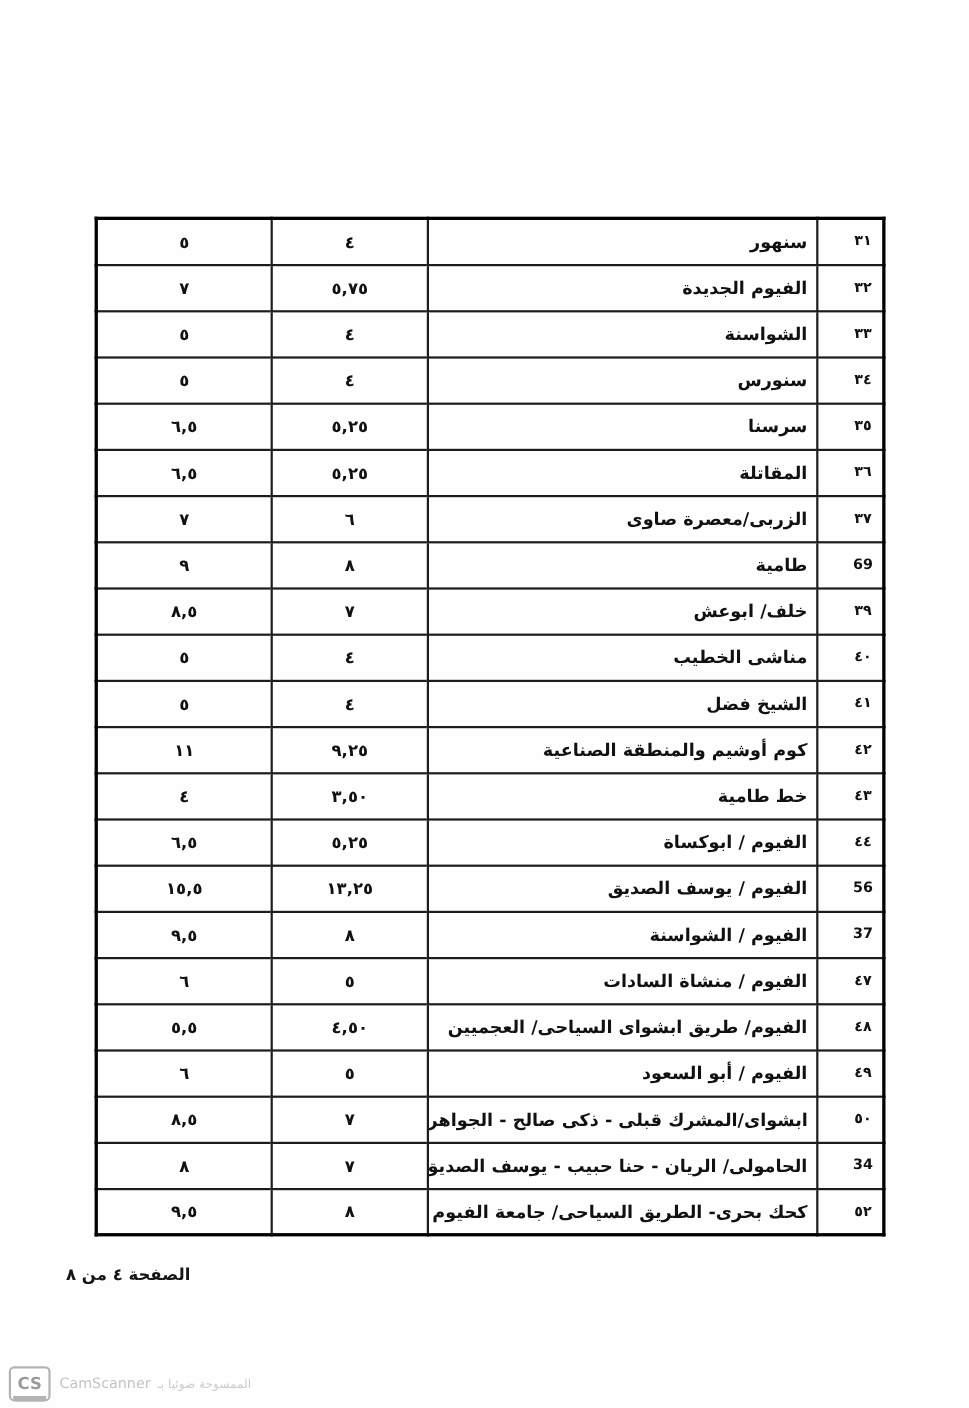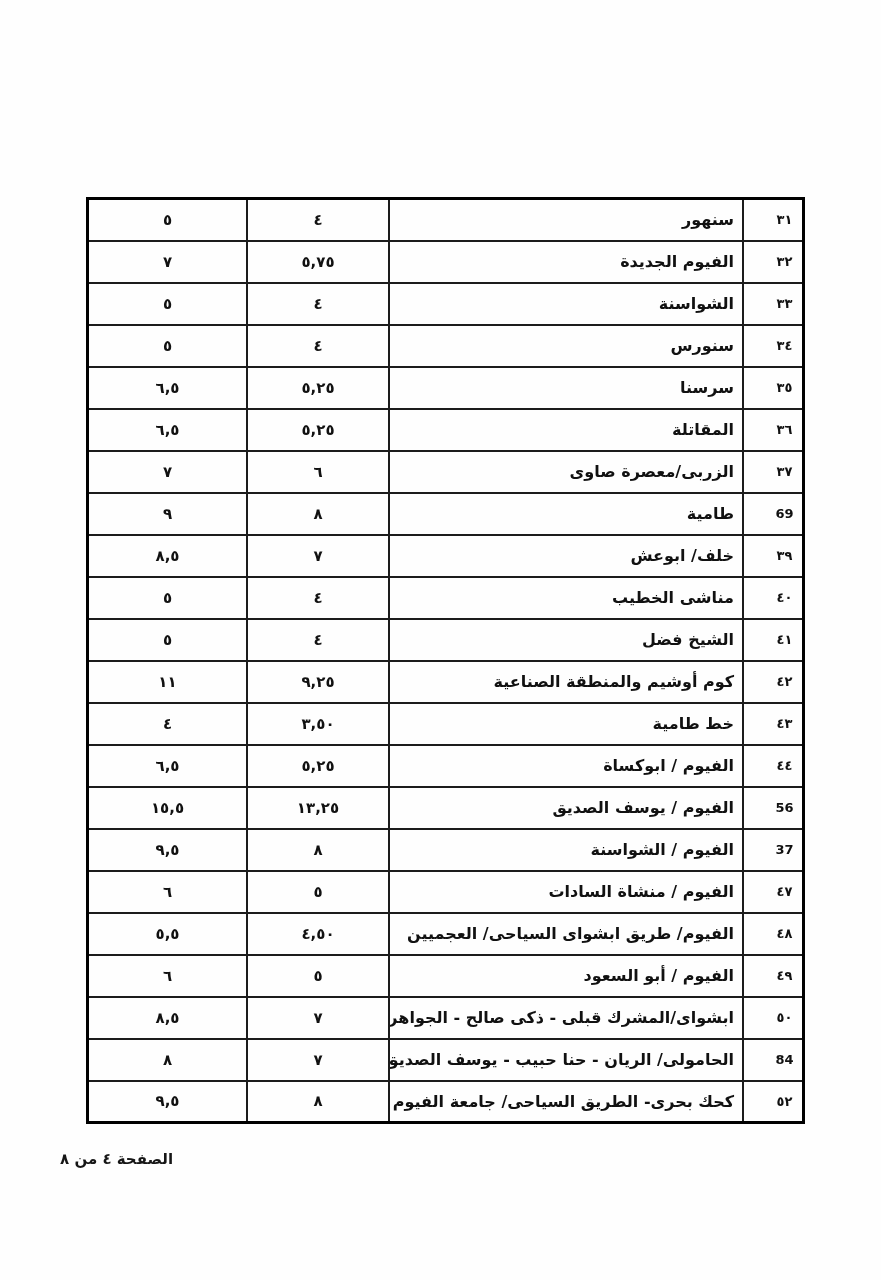--- a/index.html
+++ b/index.html
@@ -226,30 +226,37 @@
           <td class="fare1">٥</td>
           <td class="fare2">٦</td>
         </tr>
         <tr>
           <td class="no">٥٠</td>
           <td class="name">ابشواى/المشرك قبلى - ذكى صالح - الجواهرجى</td>
           <td class="fare1">٧</td>
           <td class="fare2">٨,٥</td>
         </tr>
         <tr>
-          <td class="no">84</td>
+          <td class="no">34</td>
           <td class="name">الحامولى/ الريان - حنا حبيب - يوسف الصديق</td>
           <td class="fare1">٧</td>
           <td class="fare2">٨</td>
         </tr>
         <tr>
           <td class="no">٥٢</td>
           <td class="name">كحك بحرى- الطريق السياحى/ جامعة الفيوم</td>
           <td class="fare1">٨</td>
           <td class="fare2">٩,٥</td>
         </tr>
       </tbody>
   </table>
 
   <div class="page-label">الصفحة ٤ من ٨</div>
 
+  <div class="watermark">
+    <div class="cs-logo">CS</div>
+    <div class="wm-text">
+      <span class="wm-brand">CamScanner</span>
+      <span class="wm-arabic">الممسوحة ضوئيا بـ</span>
+    </div>
+  </div>
 
 </div>
 
 </body></html>

